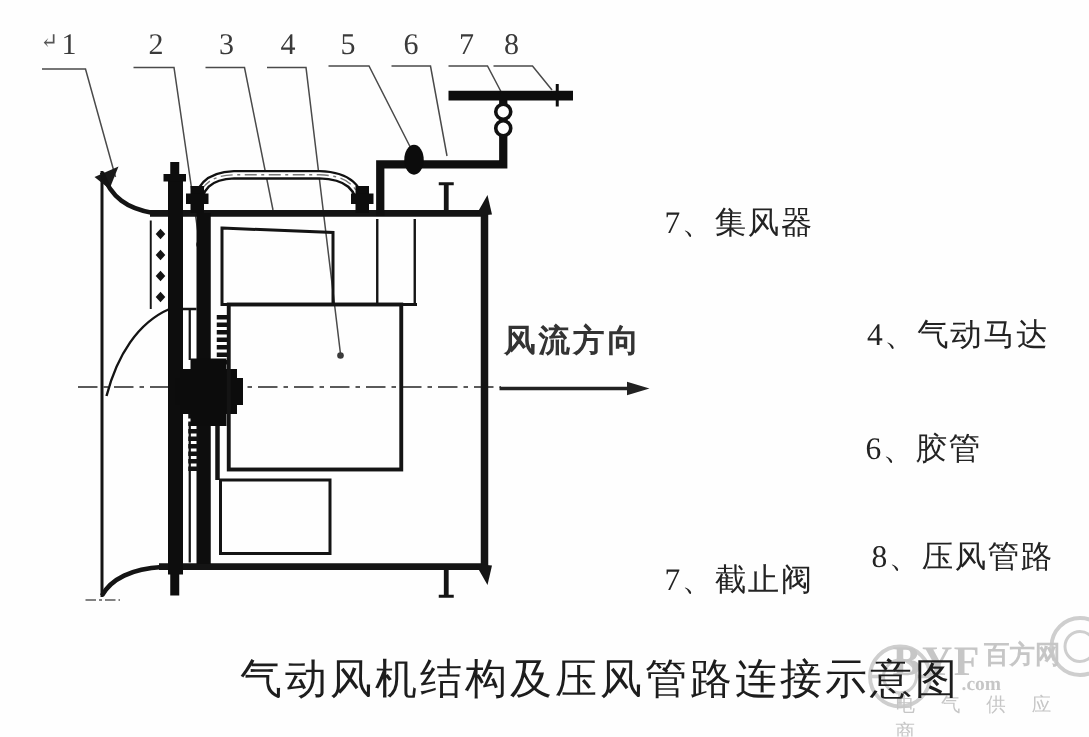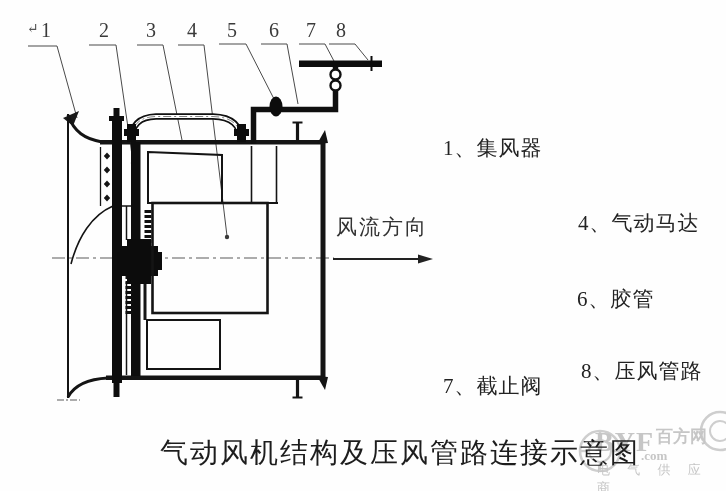--- a/index.html
+++ b/index.html
@@ -3,21 +3,21 @@
 <meta charset="utf-8">
 <style>
   html,body{margin:0;padding:0;}
   body{width:726px;height:491px;position:relative;background:#fefefe;overflow:hidden;
        font-family:"Liberation Serif","DejaVu Serif",serif;}
   #stage{position:absolute;left:0;top:0;width:726px;height:491px;}
   svg.schematic{position:absolute;left:0;top:0;z-index:1;}
   .txt{position:absolute;color:#2b2b2b;white-space:nowrap;z-index:3;}
   .callout{font-size:20px;color:#3a3a3a;width:18px;text-align:center;top:19px;z-index:3;position:absolute;}
   .return-mark{position:absolute;left:27px;top:20px;font-size:14px;color:#555;z-index:3;}
-  .flow-label{left:336px;top:213px;font-size:21px;letter-spacing:2px;color:#333;}
+  .flow-label{left:336px;top:213px;font-size:21px;letter-spacing:2px;color:#333;font-weight:bold;}
   .legend-item{font-size:21px;letter-spacing:1px;color:#232323;}
   .title{left:160px;top:434px;width:460px;text-align:center;font-size:28px;letter-spacing:2px;
          font-weight:400;color:#1d1d1d;}
   .watermark{position:absolute;z-index:2;color:#c6c6c6;}
   .wm-brand{left:595px;top:426px;font-size:28px;font-weight:bold;letter-spacing:1px;}
   .wm-domain{left:641px;top:448px;font-size:13px;font-weight:bold;}
   .wm-site{left:656px;top:425px;font-size:17px;font-weight:bold;}
   .wm-tagline{left:597px;top:461px;font-size:13px;letter-spacing:7px;}
 </style>
 </head>
@@ -150,21 +150,21 @@
   <div class="callout" style="left:95px">2</div>
   <div class="callout" style="left:142px">3</div>
   <div class="callout" style="left:183px">4</div>
   <div class="callout" style="left:223px">5</div>
   <div class="callout" style="left:265px">6</div>
   <div class="callout" style="left:302px">7</div>
   <div class="callout" style="left:332px">8</div>
 
   <div class="txt flow-label">风流方向</div>
 
-  <div class="txt legend-item" style="left:443px;top:134px">1、集风器</div>
+  <div class="txt legend-item" style="left:443px;top:134px">7、集风器</div>
   <div class="txt legend-item" style="left:578px;top:209px">4、气动马达</div>
   <div class="txt legend-item" style="left:577px;top:285px">6、胶管</div>
   <div class="txt legend-item" style="left:443px;top:372px">7、截止阀</div>
   <div class="txt legend-item" style="left:581px;top:357px">8、压风管路</div>
 
   <div class="txt title">气动风机结构及压风管路连接示意图</div>
 
 </div>
 
 </body></html>

